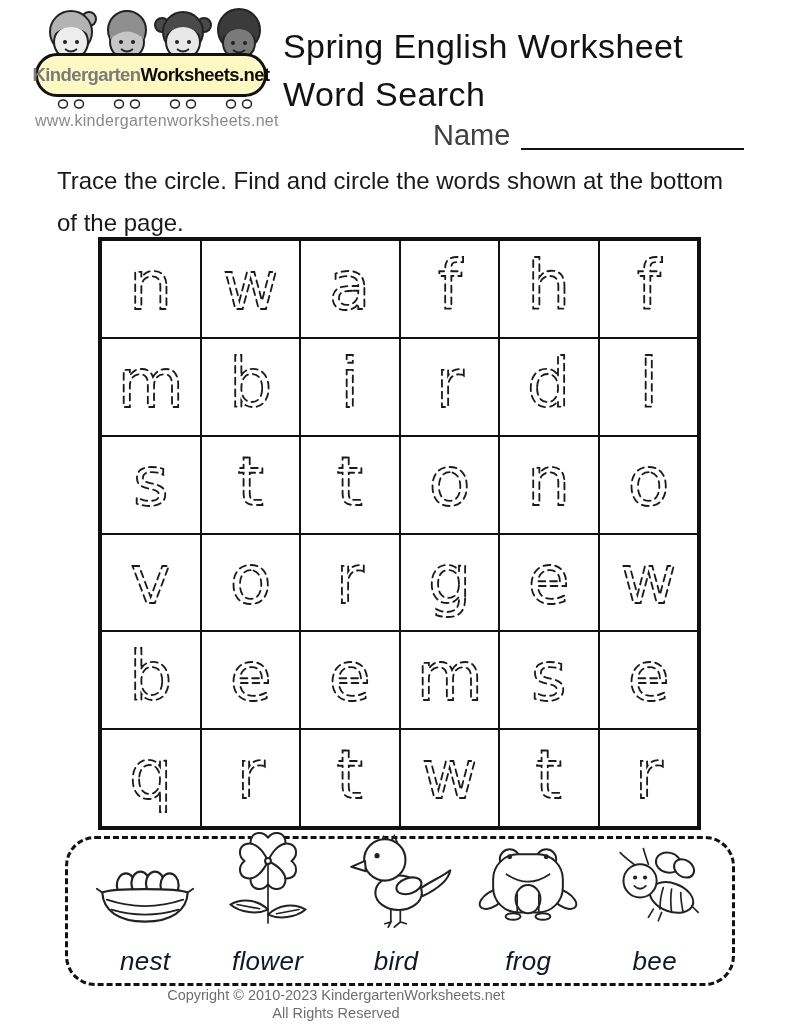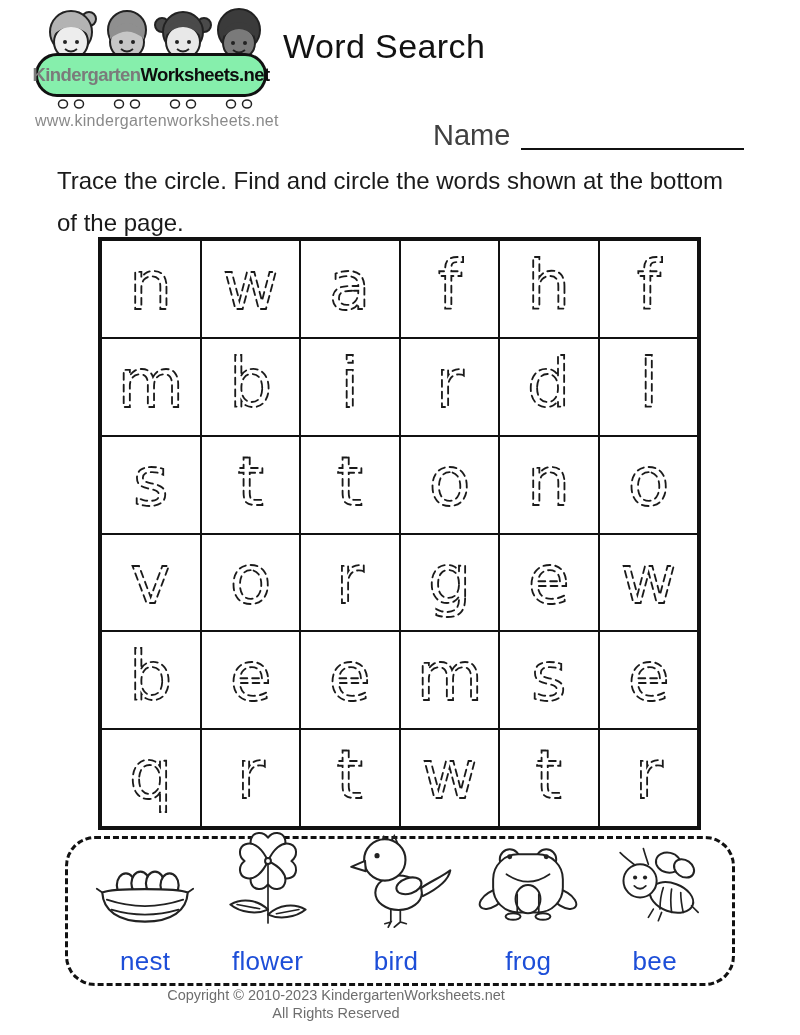--- a/index.html
+++ b/index.html
@@ -3,21 +3,21 @@
 <meta charset="utf-8">
 <style>
   html,body{margin:0;padding:0;background:#fff;}
   .page{position:relative;width:800px;height:1035px;background:#ffffff;overflow:hidden;
         font-family:"Liberation Sans",sans-serif;color:#151515;}
 
   
   .logo{position:absolute;left:35px;top:6px;width:234px;}
   .logo-heads{display:block;width:234px;height:64px;}
   .logo-pill{position:relative;z-index:2;margin-top:-17px;width:226px;height:38px;
-             background:#86efac;border:3px solid #111;border-radius:22px;
+             background:#fef9c3;border:3px solid #111;border-radius:22px;
              display:flex;align-items:center;justify-content:center;white-space:nowrap;
              font-size:18.5px;letter-spacing:-0.6px;}
   .brand-first{color:#7b7b7b;font-weight:600;}
   .brand-second{color:#0d0d0d;font-weight:800;}
   .logo-feet{display:block;width:234px;height:13px;margin-top:1px;}
   .logo-url{position:absolute;left:35px;top:112px;font-size:16px;color:#8a8a8a;letter-spacing:0.3px;}
 
   
   .title{position:absolute;left:283px;top:22px;font-size:34px;line-height:48px;
          letter-spacing:0.4px;color:#121212;}
@@ -35,21 +35,21 @@
   .cell svg{width:100%;height:100%;display:block;}
   .trace-text{font-family:"DejaVu Sans",sans-serif;font-size:70px;text-anchor:middle;
               fill:none;stroke:#1a1a1a;stroke-width:1.9;stroke-dasharray:7 5;stroke-linecap:round;}
 
   
   .wordbank{position:absolute;left:65px;top:836px;width:670px;height:150px;box-sizing:border-box;
             border:3px dashed #111;border-radius:30px;
             display:flex;align-items:flex-end;justify-content:space-around;
             padding:4px 14px 6px 14px;}
   .wb-item{display:flex;flex-direction:column;align-items:center;}
-  .wb-label{font-size:26px;color:#1d4ed8;margin-top:17px;letter-spacing:0.3px;}
+  .wb-label{font-size:26px;color:#0f172a;margin-top:17px;letter-spacing:0.3px;font-style:italic;}
   .lineart{stroke:#222;stroke-width:2.4;fill:#fff;stroke-linecap:round;stroke-linejoin:round;}
   .lineart-thin{stroke:#222;stroke-width:2;fill:none;stroke-linecap:round;}
 
   
   .footer{position:absolute;left:0;top:986px;width:672px;text-align:center;
           font-size:14.5px;line-height:18px;color:#6e6e6e;}
 </style>
 </head>
 <body>
 
@@ -110,20 +110,21 @@
         <ellipse cx="140" cy="6" rx="4.5" ry="4"></ellipse>
           <ellipse cx="156" cy="6" rx="4.5" ry="4"></ellipse>
         <ellipse cx="196" cy="6" rx="4.5" ry="4"></ellipse>
           <ellipse cx="212" cy="6" rx="4.5" ry="4"></ellipse>
       </g>
     </svg>
   </div>
   <div class="logo-url">www.kindergartenworksheets.net</div>
 
   <div class="title">
+    <div>Spring English Worksheet</div>
     <div>Word Search</div>
   </div>
 
   <div class="name-row">Name</div>
   <div class="name-line"></div>
 
   <div class="instructions">
     <div>Trace the circle. Find and circle the words shown at the bottom</div>
     <div>of the page.</div>
   </div>

